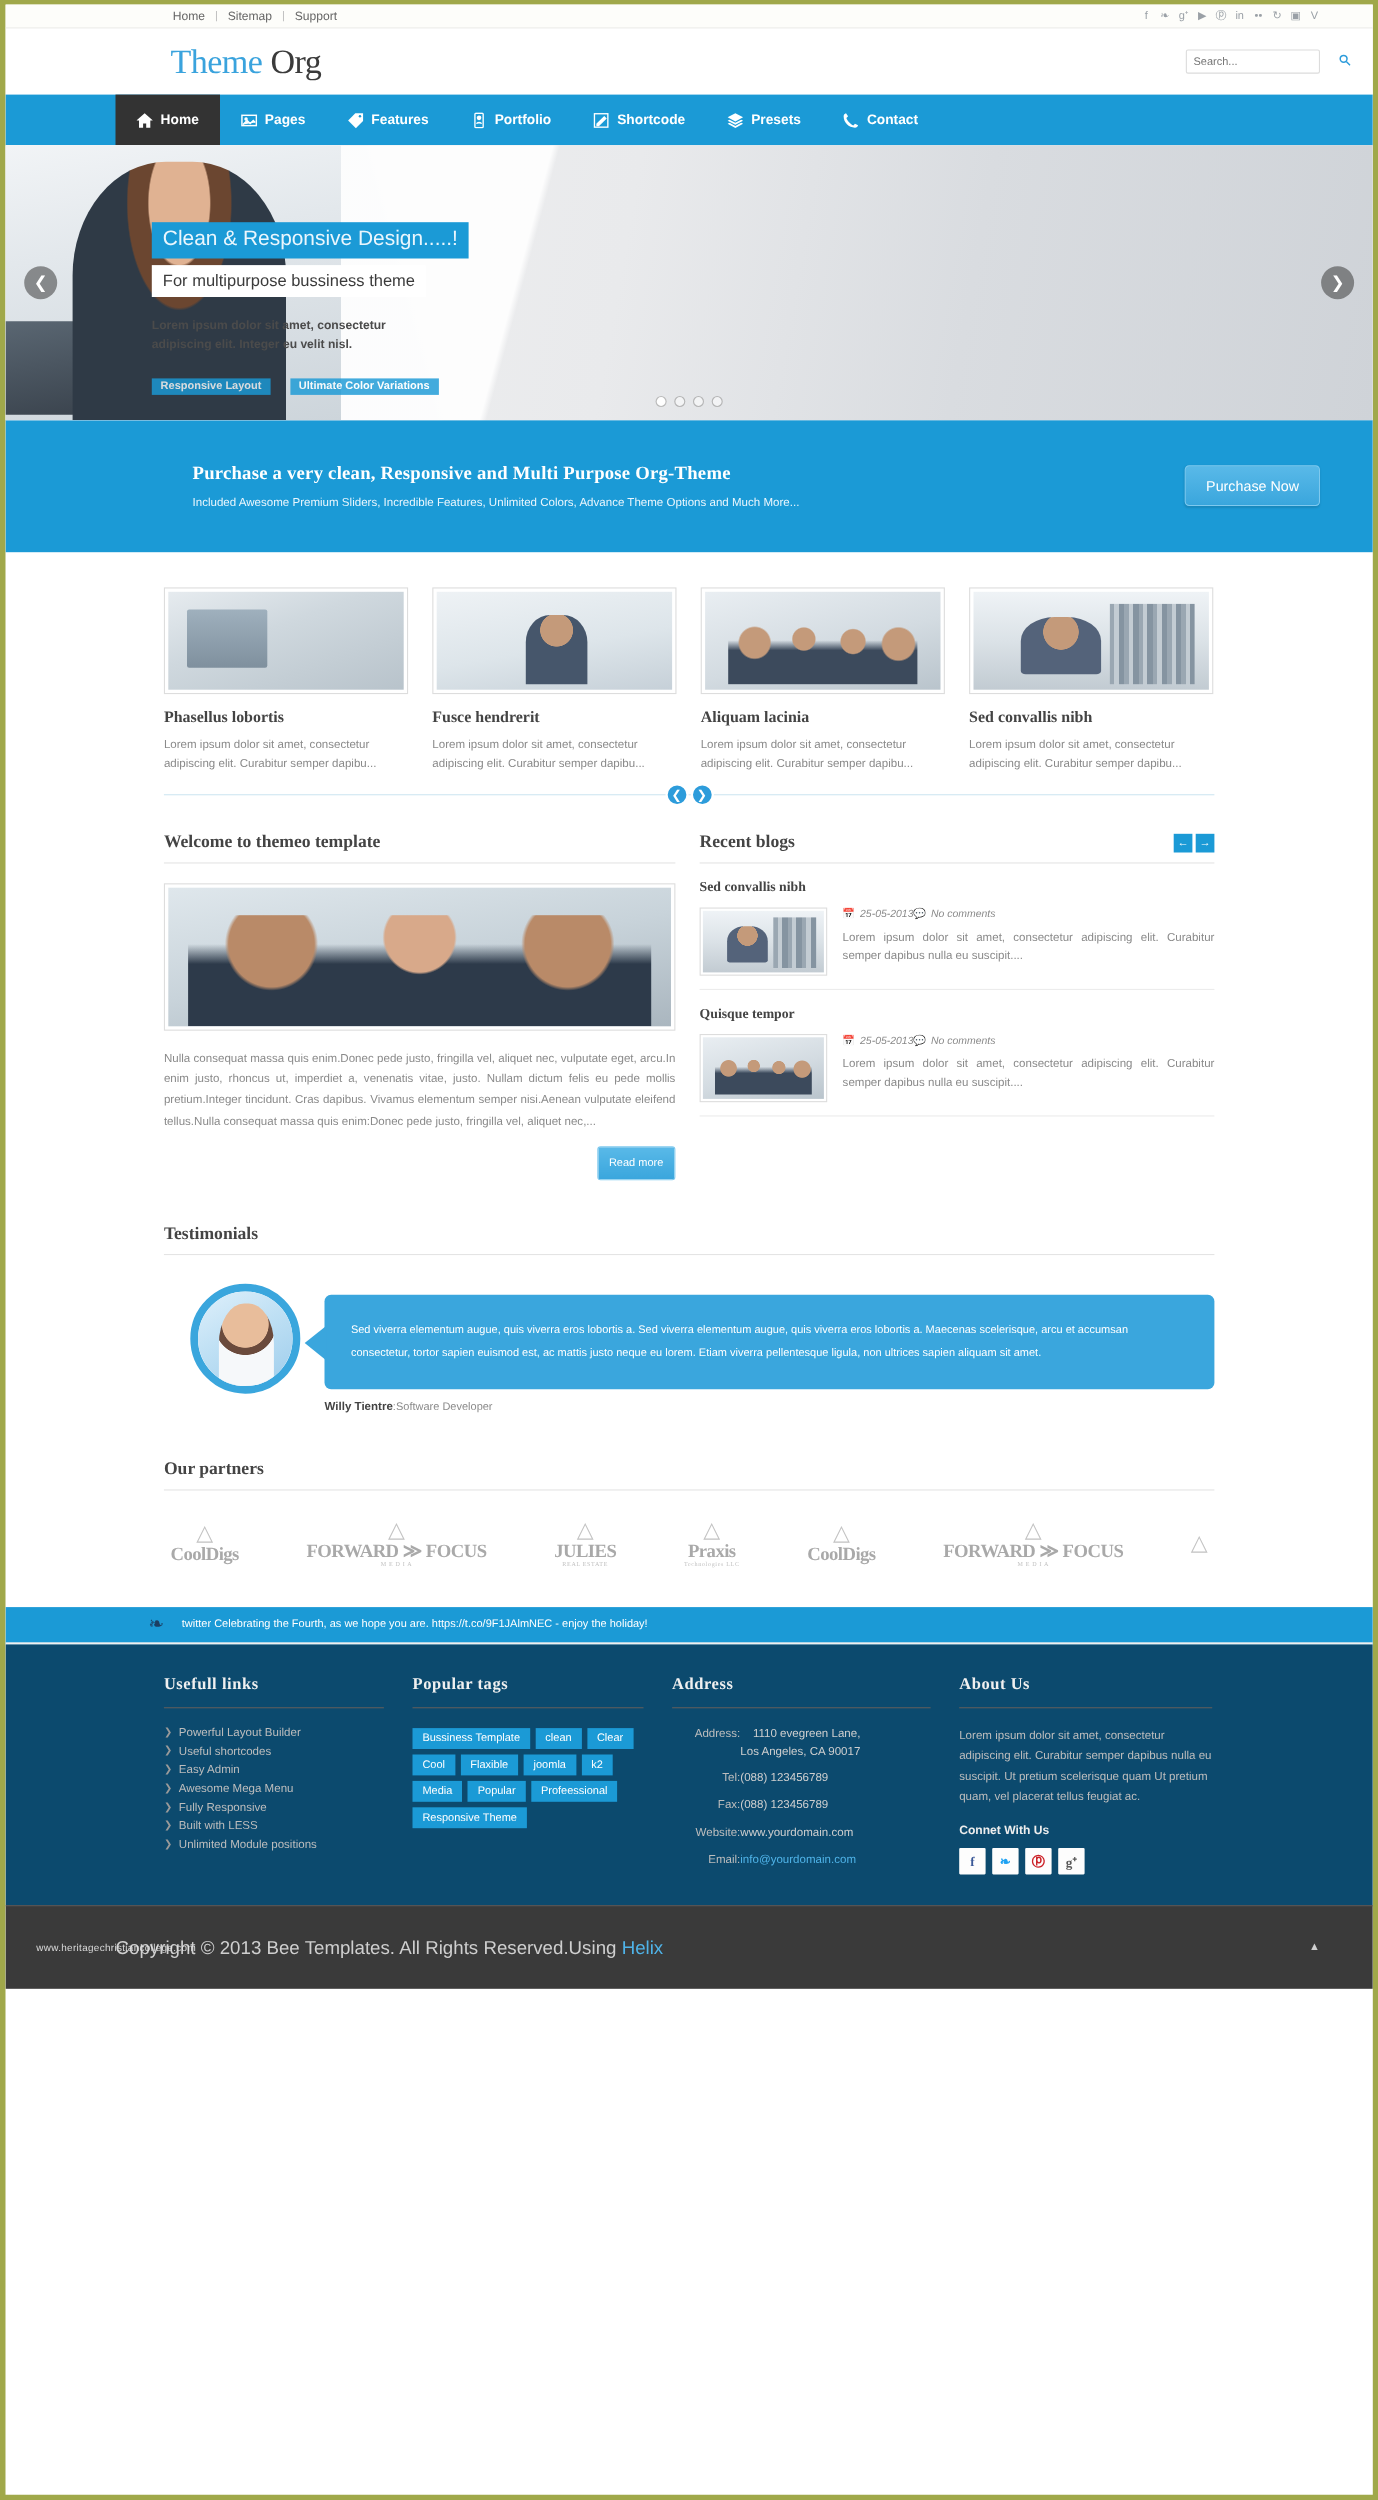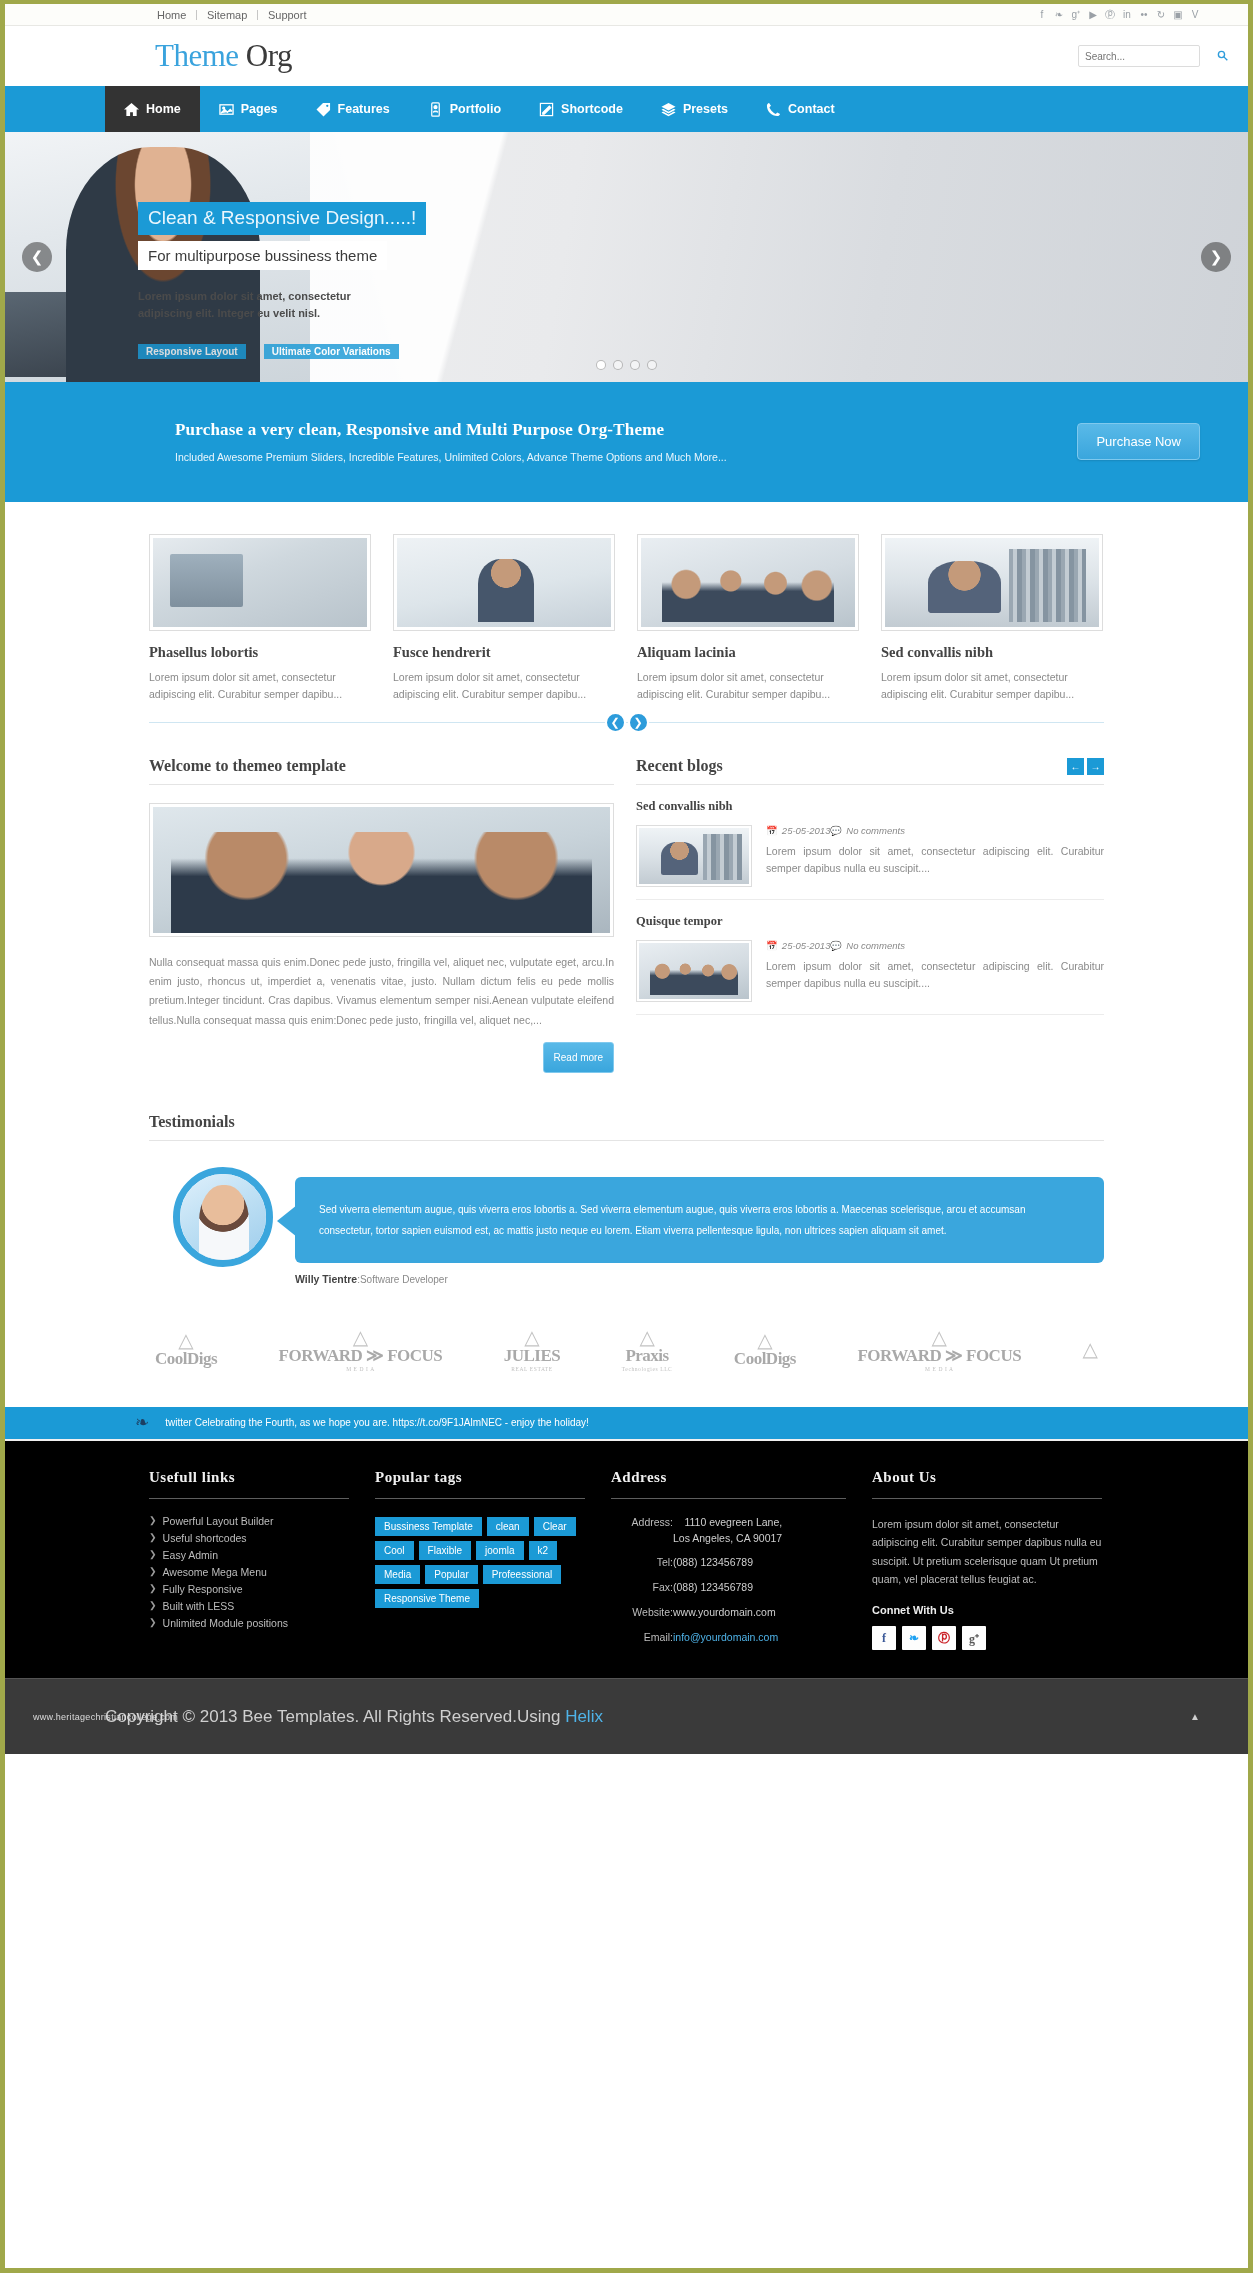--- a/index.html
+++ b/index.html
@@ -311,21 +311,21 @@
     background: #1b9ad6; color: #fff;
     height: 34px; display: flex; align-items: center;
     padding-left: 130px;
     border-bottom: 2px solid #f0f0f0;
   }
   .tw-bird { font-size: 17px; margin-right: 16px; color: #1c3f63; }
   .twitterbar .tw-text { font-size: 10px; }
 
   
   .footer {
-    background: #000000; color: #bdbdbd;
+    background: #0c4a6e; color: #bdbdbd;
     padding: 28px 0 24px;
   }
   .footer-inner { width: 955px; margin: 0 auto; display: flex; gap: 26px; }
   .fcol-1 { width: 200px; }
   .fcol-2 { width: 210px; }
   .fcol-3 { width: 235px; }
   .fcol-4 { width: 230px; }
   .footer h3 {
     font-family: "Liberation Serif", serif;
     color: #f0f0f0; font-size: 15px; font-weight: bold;
@@ -703,20 +703,23 @@
           <div class="bubble-tip"></div>
           <div class="bubble">Sed viverra elementum augue, quis viverra eros lobortis a. Sed viverra elementum augue, quis viverra eros lobortis a. Maecenas scelerisque, arcu et accumsan consectetur, tortor sapien euismod est, ac mattis justo neque eu lorem. Etiam viverra pellentesque ligula, non ultrices sapien aliquam sit amet.</div>
           <div class="testi-author">
             <b>Willy Tientre</b><span>:Software Developer</span>
           </div>
         </div>
       </div>
     </div>
 
     <div class="partners">
+      <div class="sec-head">
+        <h2>Our partners</h2>
+      </div>
       <div class="partner-row" id="partner-row">
           <div class="partner-logo">
             <div style="font-size:20px;color:#b9b9b9;line-height:1">△</div>
             <div class="pl-name">CoolDigs</div>
             <div class="pl-sub"></div>
           </div>
           <div class="partner-logo">
             <div style="font-size:20px;color:#b9b9b9;line-height:1">△</div>
             <div class="pl-name">FORWARD ≫ FOCUS</div>
             <div class="pl-sub">M E D I A</div>

